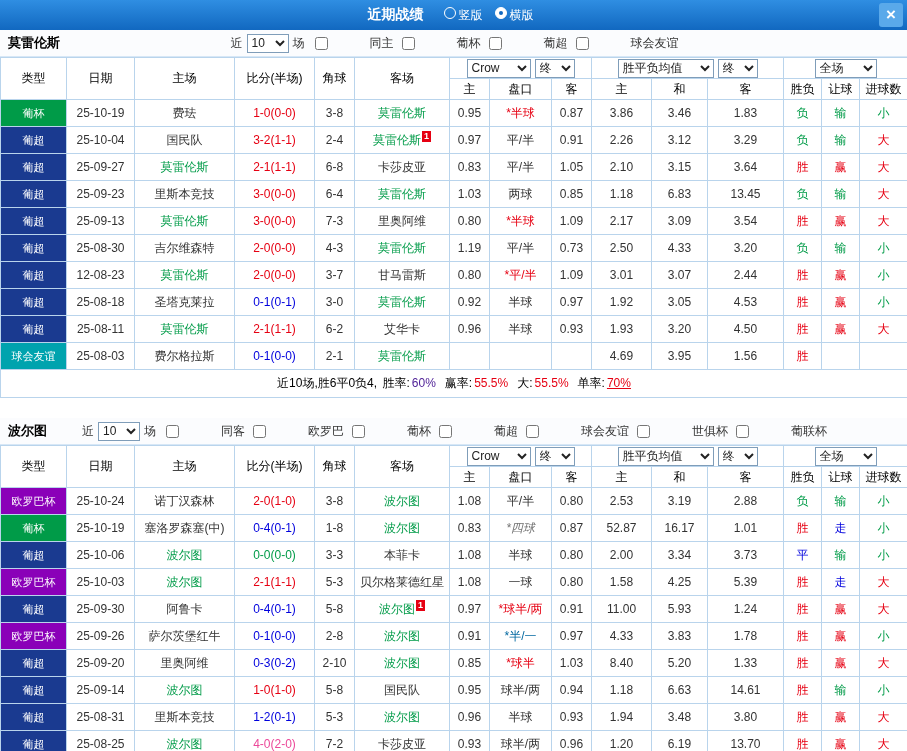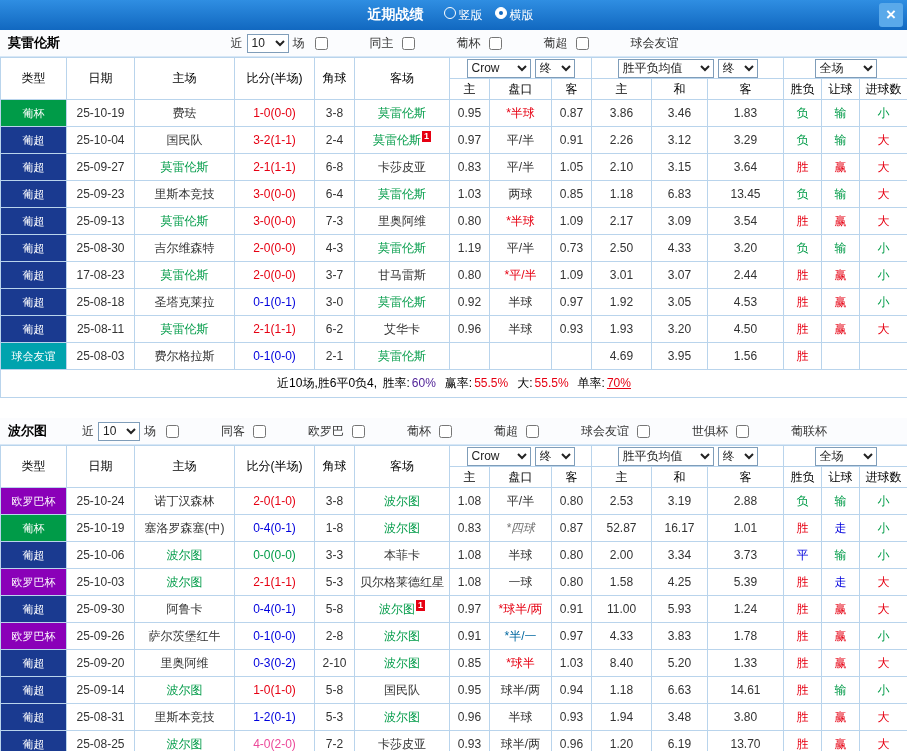--- a/index.html
+++ b/index.html
@@ -225,21 +225,21 @@
             <td>0.73</td>
             <td>2.50</td>
             <td>4.33</td>
             <td>3.20</td>
             <td style="color: rgb(0, 155, 72);">负</td>
             <td style="color: rgb(0, 155, 72);">输</td>
             <td style="color: rgb(0, 155, 72);">小</td>
           </tr>
           <tr>
             <td class="league" style="background: rgb(26, 58, 144);">葡超</td>
-            <td>17-08-23</td>
+            <td>12-08-23</td>
             <td><span style="color: rgb(0, 155, 72);">莫雷伦斯</span></td>
             <td style="color: rgb(230, 0, 18);">2-0(0-0)</td>
             <td>3-7</td>
             <td><span>甘马雷斯</span></td>
             <td>0.80</td>
             <td style="color: rgb(230, 0, 18);">*平/半</td>
             <td>1.09</td>
             <td>3.01</td>
             <td>3.07</td>
             <td>2.44</td>

